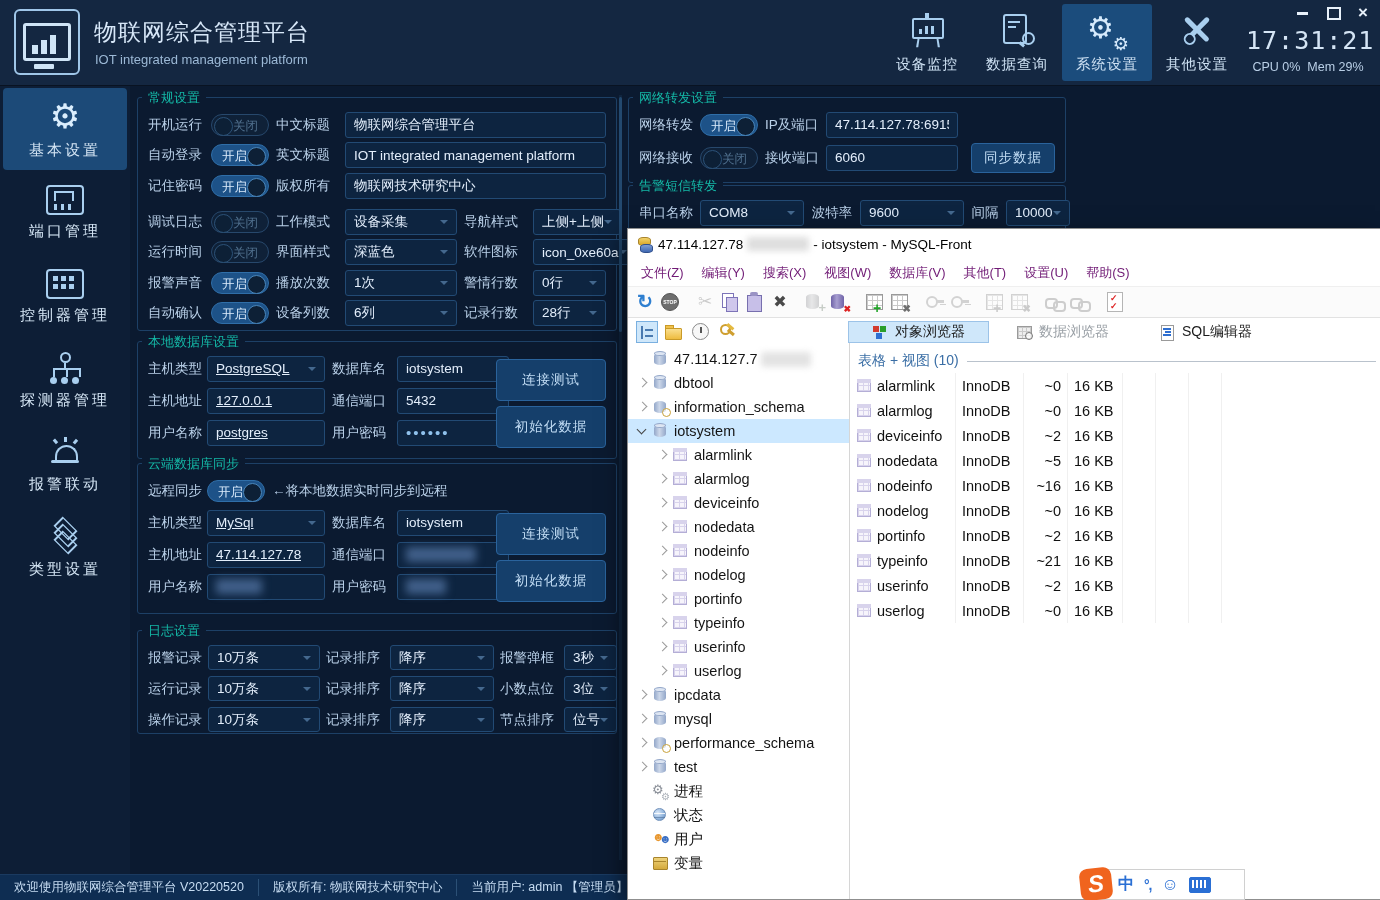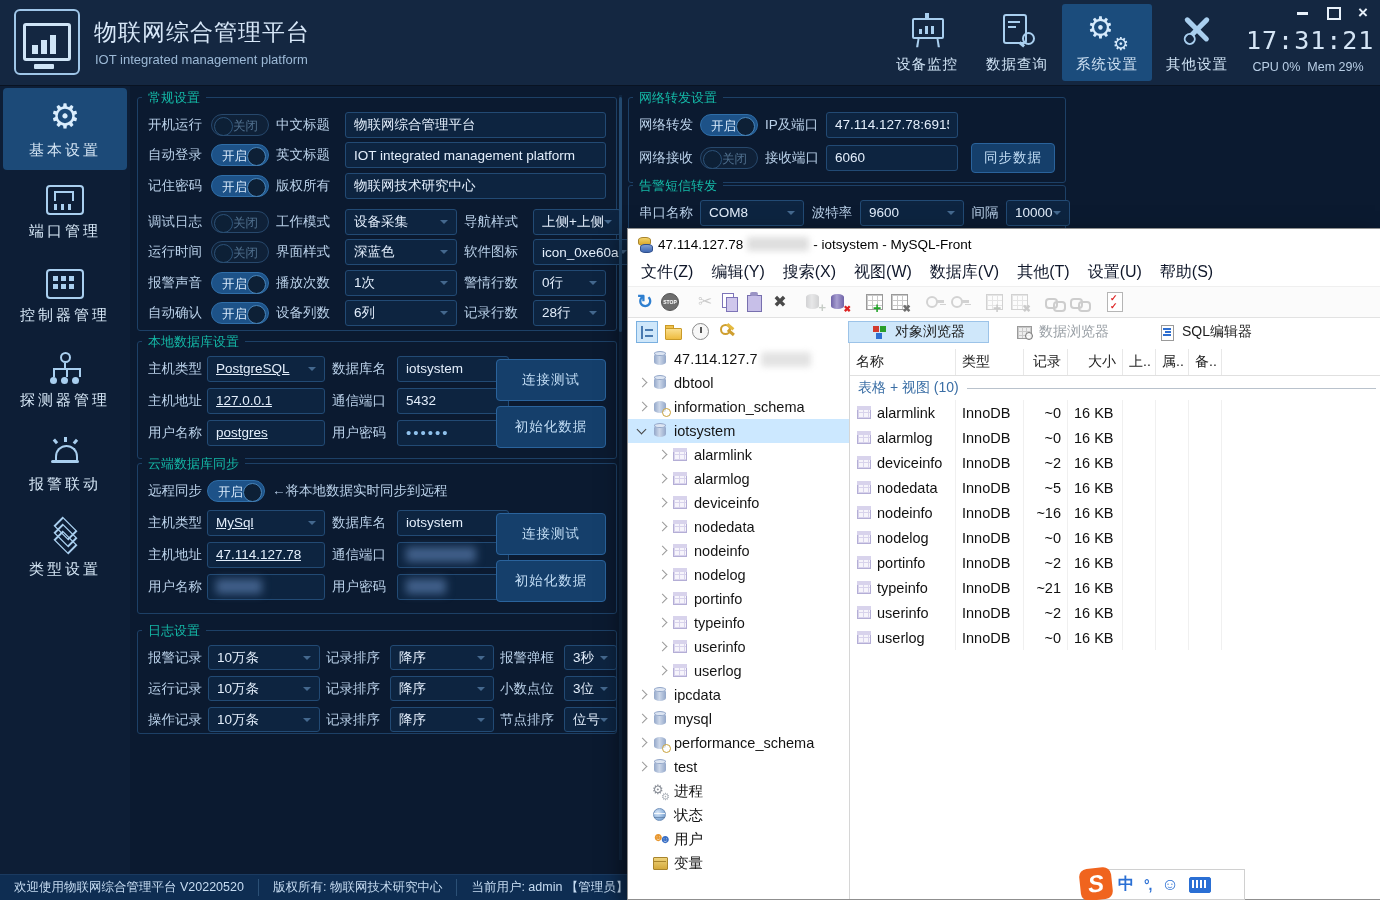--- a/index.html
+++ b/index.html
@@ -134,21 +134,21 @@
 
   
   .mywin{position:absolute;left:627px;top:228px;width:753px;height:672px;background:#fff;border:1px solid #8f8f8f;border-right:none;box-shadow:-5px 7px 20px rgba(0,0,0,.5);z-index:50;color:#111;box-sizing:border-box;}
   .titlebar{height:30px;display:flex;align-items:center;padding-left:8px;gap:6px;background:#fff;}
   .wicon{position:relative;width:16px;height:16px;flex:none;}
   .wicon::before{content:"";position:absolute;left:2px;top:1px;width:11px;height:7px;background:linear-gradient(#f2d26a,#d8a627);border-radius:5px/3px;border:1px solid #a8842c;}
   .wicon::after{content:"";position:absolute;left:4px;top:8px;width:11px;height:7px;background:linear-gradient(#7f9fd6,#3f67b0);border-radius:5px/3px;border:1px solid #2f4f8c;}
   .wtitle{font-size:13.5px;color:#000;white-space:nowrap;}
   .blur-light{display:inline-block;width:62px;height:14px;background:#dedede;filter:blur(3px);border-radius:2px;vertical-align:-2px;margin:0 4px;}
   .menubar{height:27px;display:flex;align-items:center;padding-left:4px;border-bottom:1px solid #efefef;background:#fff;}
-  .mitem{font-size:16px;padding:0 9px;color:#0f172a;cursor:pointer;white-space:nowrap;}
+  .mitem{font-size:13px;padding:0 9px;color:#701a75;cursor:pointer;white-space:nowrap;}
   .toolbar{height:30px;display:flex;align-items:center;padding-left:6px;gap:3px;background:#fbfbfb;border-bottom:1px solid #e2e2e2;}
   .tbi{position:relative;width:22px;height:22px;flex:none;cursor:pointer;}
   .tbi.dis{opacity:.42;filter:grayscale(.9);}
   .tbi.gapafter{margin-right:10px;}
   .tb-refresh::before{content:"\21bb";position:absolute;inset:0;font-size:19px;line-height:21px;color:#2f7fd0;font-weight:bold;text-align:center;}
   .tb-stop::before{content:"";position:absolute;inset:2px;background:#6e6e6e;border-radius:50%;border:1px solid #555;}
   .tb-stop::after{content:"STOP";position:absolute;inset:0;color:#fff;font-size:5px;font-weight:bold;display:flex;align-items:center;justify-content:center;}
   .tb-cut::before{content:"\2702";position:absolute;inset:0;font-size:17px;line-height:22px;color:#8a8a8a;text-align:center;}
   .tb-copy::before{content:"";position:absolute;left:3px;top:2px;width:10px;height:13px;background:#fff;border:1px solid #7d74b8;}
   .tb-copy::after{content:"";position:absolute;left:7px;top:6px;width:10px;height:13px;background:#cfc7ec;border:1px solid #7d74b8;}
@@ -907,36 +907,20 @@
           </div>
 
           <div class="trow lv0">
             <span class="arrow ar-none"></span>
             <span class="ticon ti-box"></span>
             <span class="tlabel">变量</span>
             <span class="endpatch"></span>
           </div>
         </div>
       <div class="listpanel">
-        <div class="lhead">
-
-            <span>名称</span>
-
-            <span>类型</span>
-
-            <span>记录</span>
-
-            <span>大小</span>
-
-            <span>上..</span>
-
-            <span>属..</span>
-
-            <span>备..</span>
-          </div>
         <div class="grp">
           <span>表格 + 视图 (10)</span>
           <span class="grpline"></span>
         </div>
         <div>
 
             <div class="lrow">
               <span class="lc c-name">
                 <s class="ti-table mini"></s>
                 <i>alarmlink</i>

